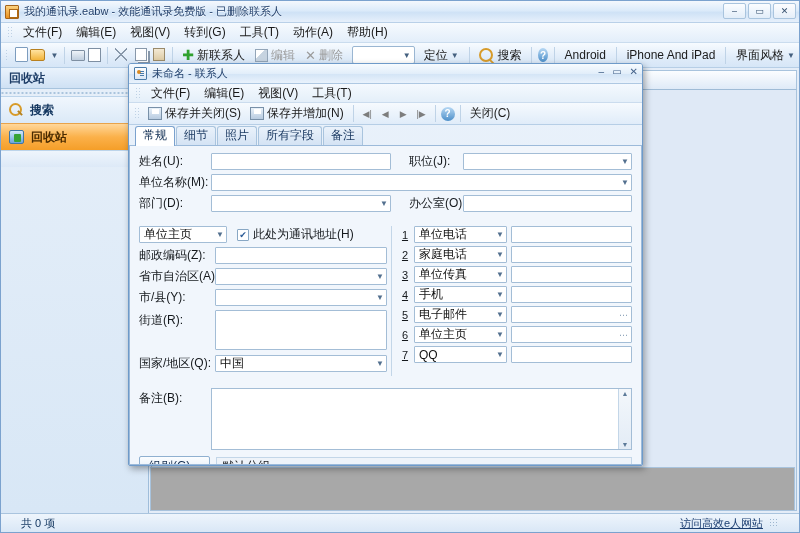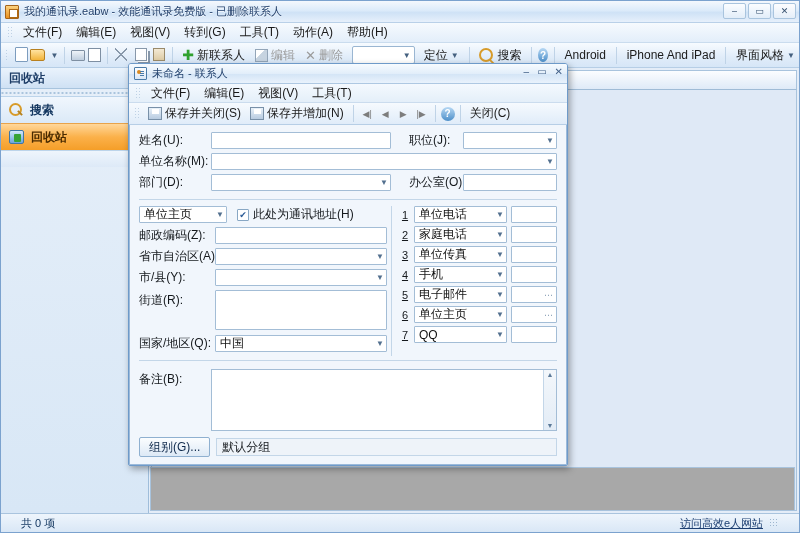--- a/index.html
+++ b/index.html
@@ -202,21 +202,21 @@
     font-size:11px; color:#143760;
   }
   .status-right { margin-left:auto; display:flex; align-items:center; gap:6px; }
   .status-link { color:#1d3f72; text-decoration:underline; font-size:11px; }
   .status-grip { width:10px; height:10px;
     background-image: radial-gradient(#9db6cf 40%, transparent 41%);
     background-size:3px 3px; }
 
   
   #dialog {
-    position:absolute; left:128px; top:63px; width:440px; height:403px;
+    position:absolute; left:128px; top:63px; width:515px; height:403px;
     background: linear-gradient(180deg,#eaf2fb,#dfeaf7);
     border:1px solid #6e9ac9; border-radius:3px 3px 2px 2px;
     box-shadow: 2px 3px 7px rgba(0,0,0,.35);
     display:flex; flex-direction:column;
   }
   .dlg-title {
     height:20px; flex:0 0 20px;
     background: linear-gradient(180deg,#f7fbff 0%,#e2eefa 50%,#d3e4f6 51%,#e9f2fc 100%);
     border-bottom:1px solid #aec8e2;
     display:flex; align-items:center; padding:0 2px 0 5px;
@@ -471,20 +471,27 @@
     <div class="navbtn">◀|</div>
     <div class="navbtn">◀</div>
     <div class="navbtn">▶</div>
     <div class="navbtn">|▶</div>
     <div class="tb-sep"></div>
     <span class="ic-help">?</span>
     <div class="tb-sep"></div>
     <div class="tb-btn">关闭(C)</div>
   </div>
 
+  <div class="tabs">
+    <div class="tab active">常规</div>
+    <div class="tab">细节</div>
+    <div class="tab">照片</div>
+    <div class="tab">所有字段</div>
+    <div class="tab">备注</div>
+  </div>
 
   <div class="dlg-body">
 
     <div class="frow">
       <span class="flabel" style="width:72px">姓名(U):</span>
       <span class="fld" style="width:180px"></span>
       <span class="flabel" style="width:72px;padding-left:18px">职位(J):</span>
       <span class="fld combo" style="flex:1 1 auto">
         <span></span>
         <span class="dd">▼</span>

